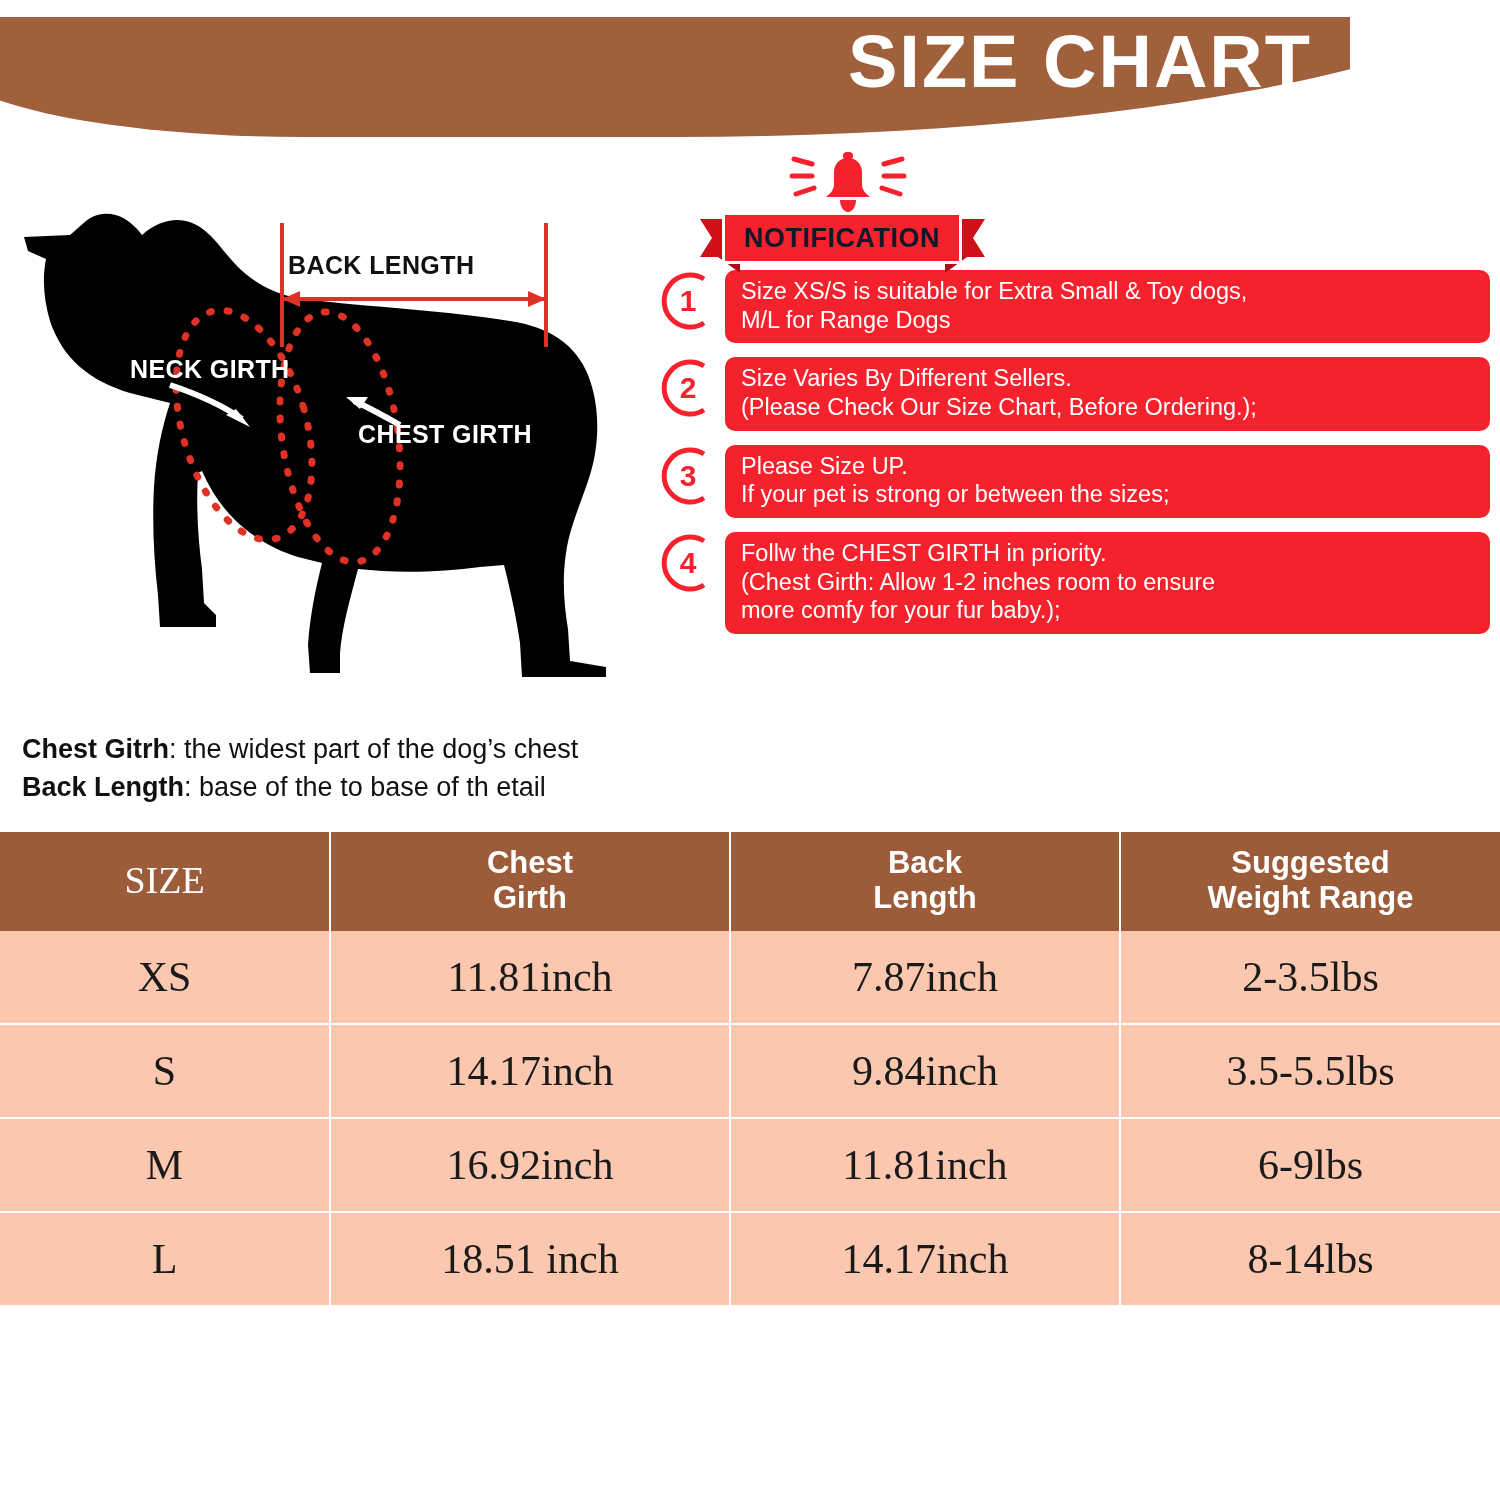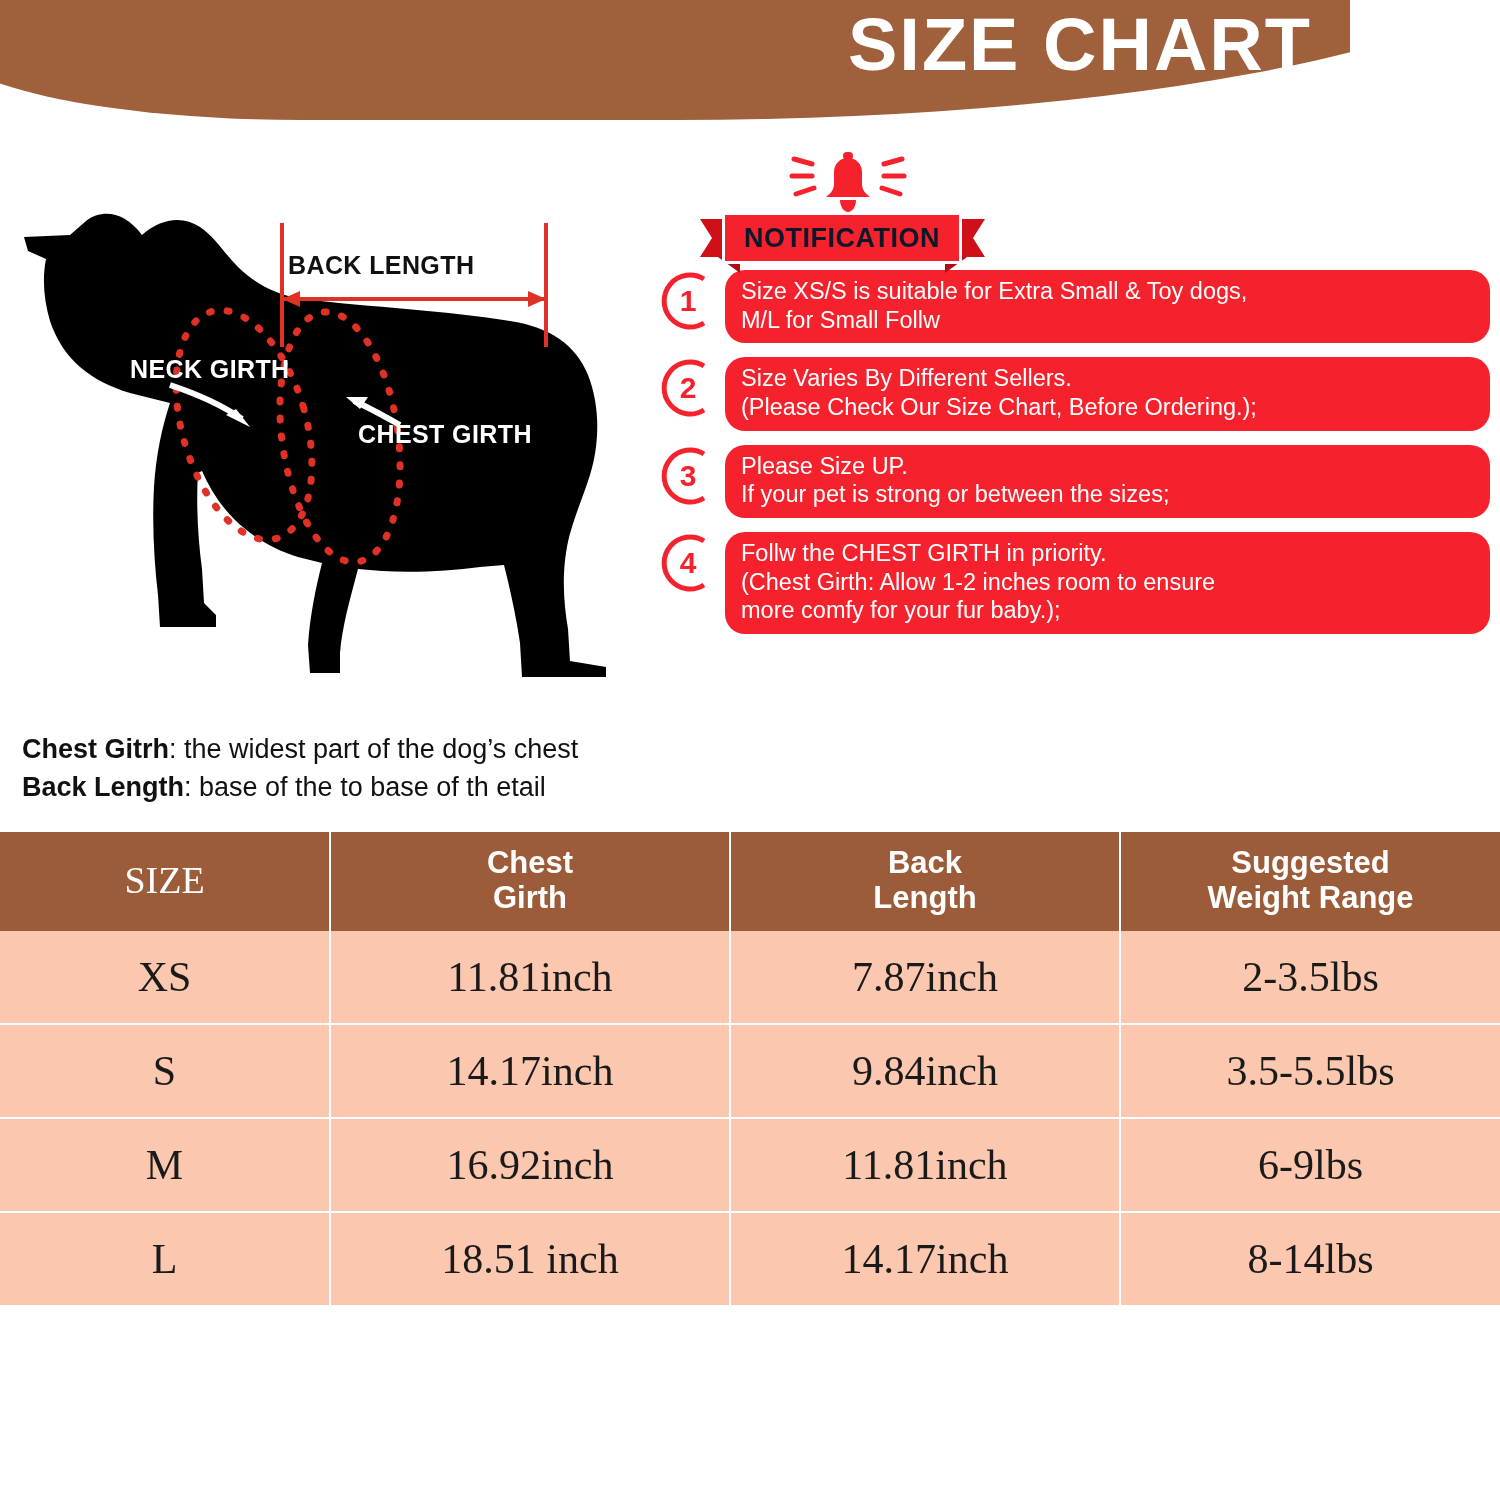--- a/index.html
+++ b/index.html
@@ -11,21 +11,21 @@
     width: 1500px;
     height: 1495px;
     position: relative;
     font-family: "Liberation Sans", sans-serif;
     overflow: hidden;
   }
 
   
   .header {
     position: absolute;
-    left: 0; top: 0;
+    left: 0; top: 17px;
     width: 1350px;
     height: 130px;
     overflow: hidden;
   }
   .header-swoop {
     position: absolute;
     left: -60px;
     top: -250px;
     width: 1640px;
     height: 370px;
@@ -146,21 +146,21 @@
     display: flex;
     align-items: center;
     justify-content: center;
     color: #F5222D;
     font-weight: bold;
     font-size: 30px;
   }
   .note-pill {
     background: #F5222D;
     color: #ffffff;
-    border-radius: 20px;
+    border-radius: 10px;
     padding: 7px 16px 9px 16px;
     font-size: 23.5px;
     line-height: 1.22;
     flex: 1 1 auto;
     min-height: 46px;
     display: flex;
     flex-direction: column;
     justify-content: center;
   }
   .note-pill div { white-space: nowrap; }
@@ -302,21 +302,21 @@
 
   <div class="note-row">
     <div class="note-num">
       <svg width="66" height="62" viewBox="0 0 66 62">
           <path d="M49,9 A26,26 0 1 0 49,53" fill="none" stroke="#F5222D" stroke-width="5"></path>
         </svg>
       <span>1</span>
     </div>
     <div class="note-pill">
       <div>Size XS/S is suitable for Extra Small &amp; Toy dogs,</div>
-      <div>M/L for Small Follw</div>
+      <div>M/L for Range Dogs</div>
     </div>
   </div>
 
   <div class="note-row">
     <div class="note-num">
       <svg width="66" height="62" viewBox="0 0 66 62">
           <path d="M49,9 A26,26 0 1 0 49,53" fill="none" stroke="#F5222D" stroke-width="5"></path>
         </svg>
       <span>2</span>
     </div>

